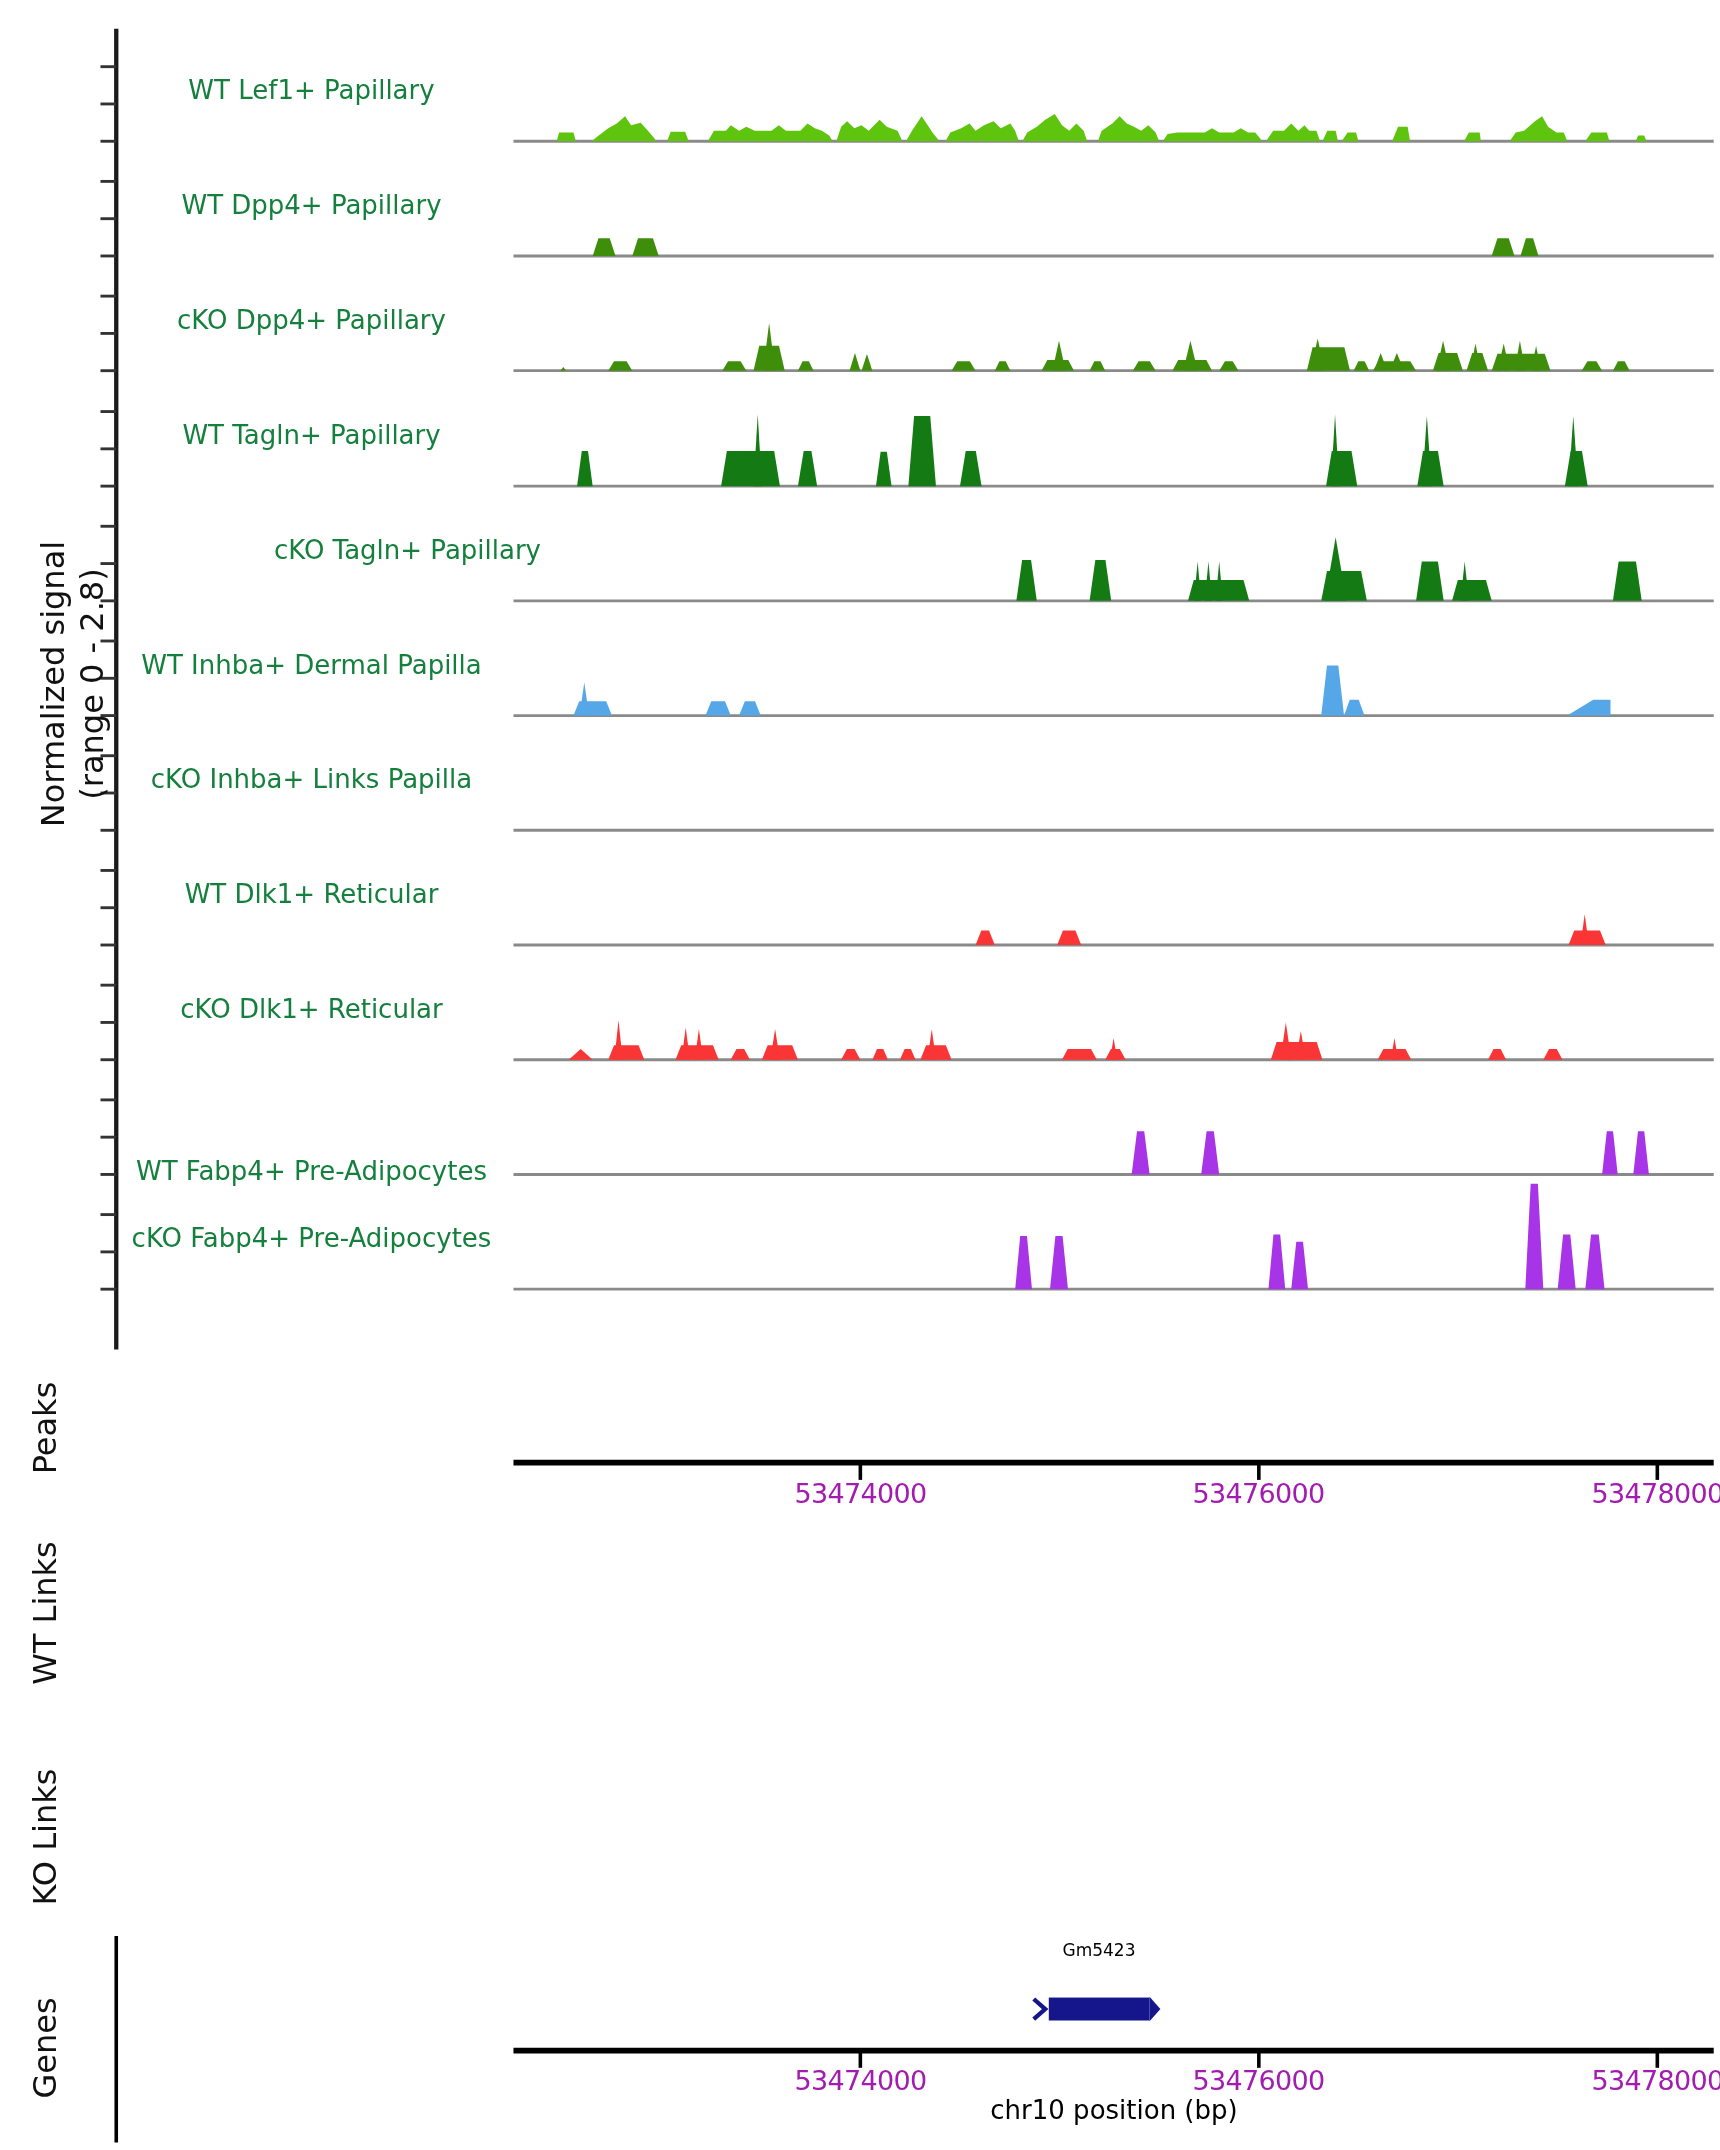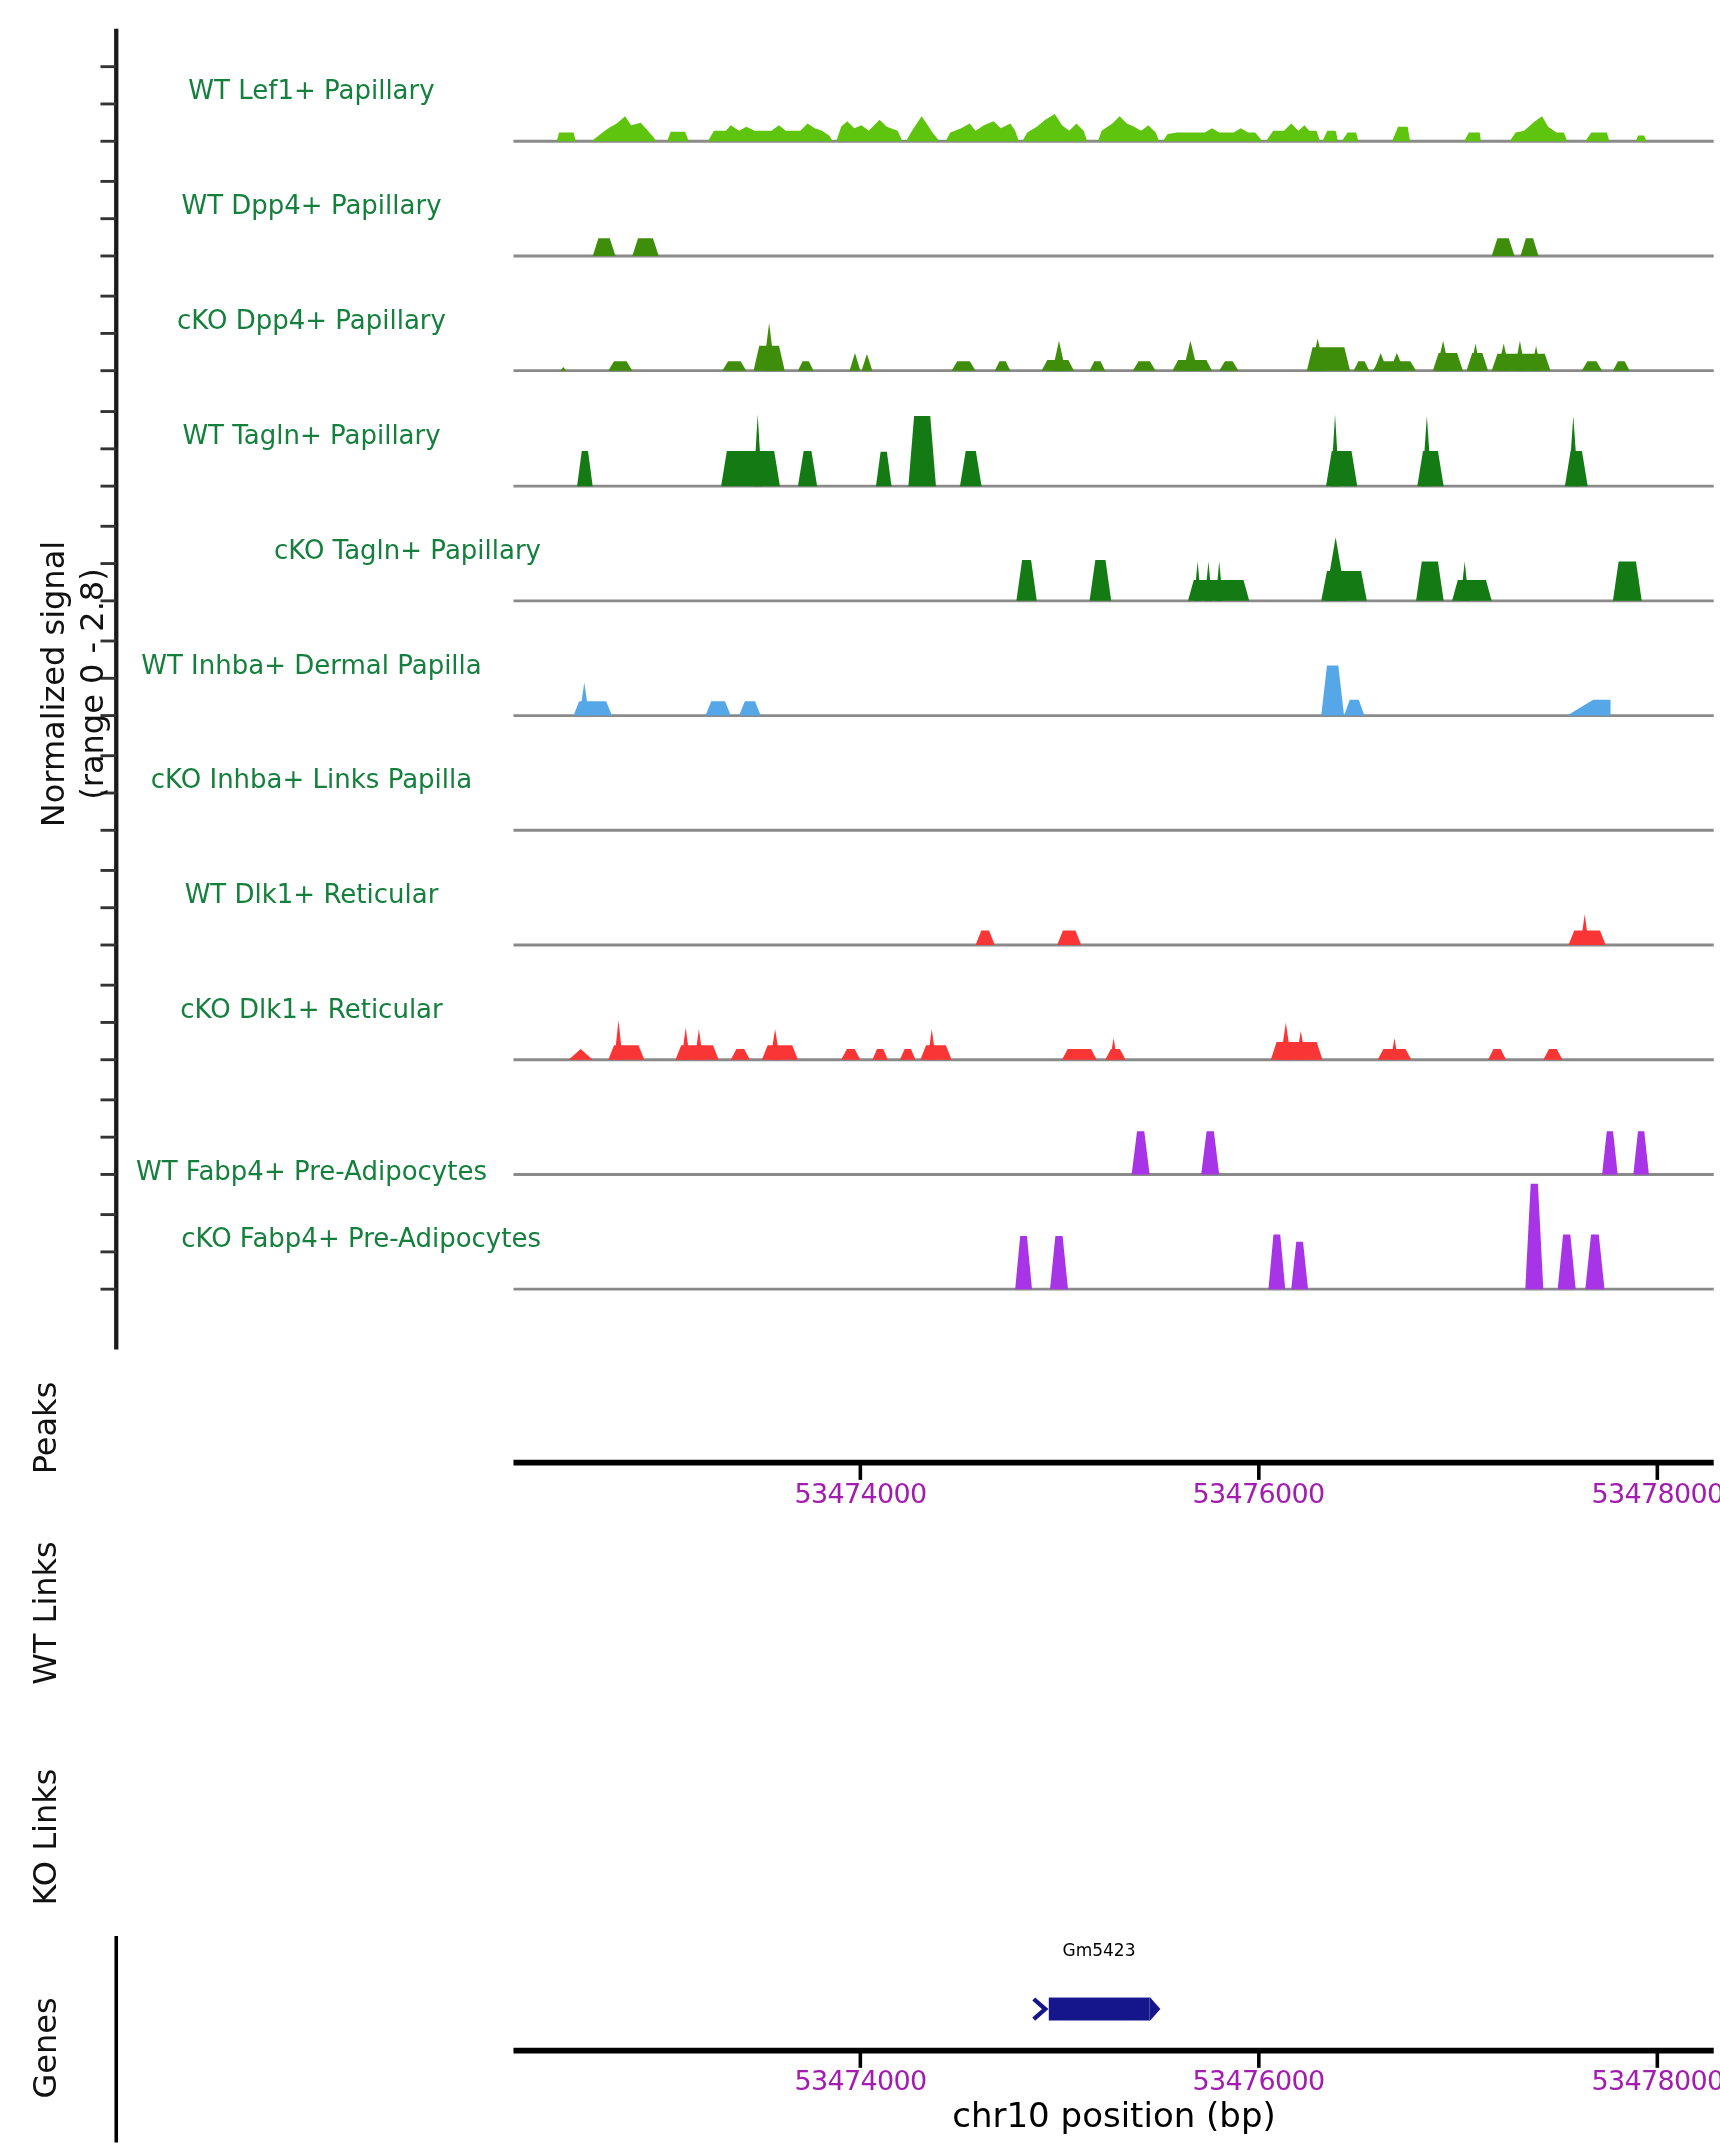--- a/index.html
+++ b/index.html
@@ -8,21 +8,21 @@
   #stage{position:absolute;left:0;top:0;width:1721px;height:2151px;}
   svg#gfx{position:absolute;left:0;top:0;}
   .track-label{position:absolute;left:82px;width:459px;height:37px;line-height:37px;
        font-size:26px;text-align:center;color:#15803d;white-space:nowrap;}
   .rot{position:absolute;display:flex;align-items:center;justify-content:center;
        transform:rotate(-90deg);transform-origin:center center;color:#111;white-space:nowrap;}
   .section-label{width:229px;height:40px;font-size:32px;}
   .ylab{width:688px;height:80px;font-size:32px;line-height:39px;flex-direction:column;text-align:center;}
   .ticklab{position:absolute;width:201px;text-align:center;font-size:27px;color:#a21caf;
        letter-spacing:-0.7px;white-space:nowrap;}
-  .axis-title{position:absolute;left:827px;width:574px;text-align:center;font-size:34px;color:#000;}
+  .axis-title{position:absolute;left:827px;width:574px;text-align:center;font-size:26px;color:#000;}
   .gene-label{position:absolute;left:1013px;width:172px;text-align:center;font-size:17px;color:#000;}
 </style>
 </head>
 <body>
 
 <div id="stage">
   <svg id="gfx" width="1721" height="2151" viewBox="0 0 2400 3000">
       <line x1="162" y1="40" x2="162" y2="1882" stroke="#1a1a1a" stroke-width="6"></line>
       <line x1="140" y1="197" x2="162" y2="197" stroke="#333333" stroke-width="4"></line>
       <line x1="140" y1="145" x2="162" y2="145" stroke="#333333" stroke-width="4"></line>
@@ -206,21 +206,21 @@
 <div class="track-label" style="top: 72px;">WT Lef1+ Papillary</div>
     <div class="track-label" style="top: 187px;">WT Dpp4+ Papillary</div>
     <div class="track-label" style="top: 302px;">cKO Dpp4+ Papillary</div>
     <div class="track-label" style="top: 417px;">WT Tagln+ Papillary</div>
     <div class="track-label" style="top: 532px; text-align: right;">cKO Tagln+ Papillary</div>
     <div class="track-label" style="top: 647px;">WT Inhba+ Dermal Papilla</div>
     <div class="track-label" style="top: 761px;">cKO Inhba+ Links Papilla</div>
     <div class="track-label" style="top: 876px;">WT Dlk1+ Reticular</div>
     <div class="track-label" style="top: 991px;">cKO Dlk1+ Reticular</div>
     <div class="track-label" style="top: 1105px; margin-top: 48px;">WT Fabp4+ Pre-Adipocytes</div>
-    <div class="track-label" style="top: 1220px; text-align: right;">cKO Fabp4+ Pre-Adipocytes</div>
+    <div class="track-label" style="top: 1220px;">cKO Fabp4+ Pre-Adipocytes</div>
     <div class="ticklab" style="left: 760px; top: 1478px;">53474000</div>
     <div class="ticklab" style="left: 1158px; top: 1478px;">53476000</div>
     <div class="ticklab" style="left: 1557px; top: 1478px;">53478000</div>
     <div class="ticklab" style="left: 760px; top: 2065px;">53474000</div>
     <div class="ticklab" style="left: 1158px; top: 2065px;">53476000</div>
     <div class="ticklab" style="left: 1557px; top: 2065px;">53478000</div>
   </div>
 
 
 </body></html>

